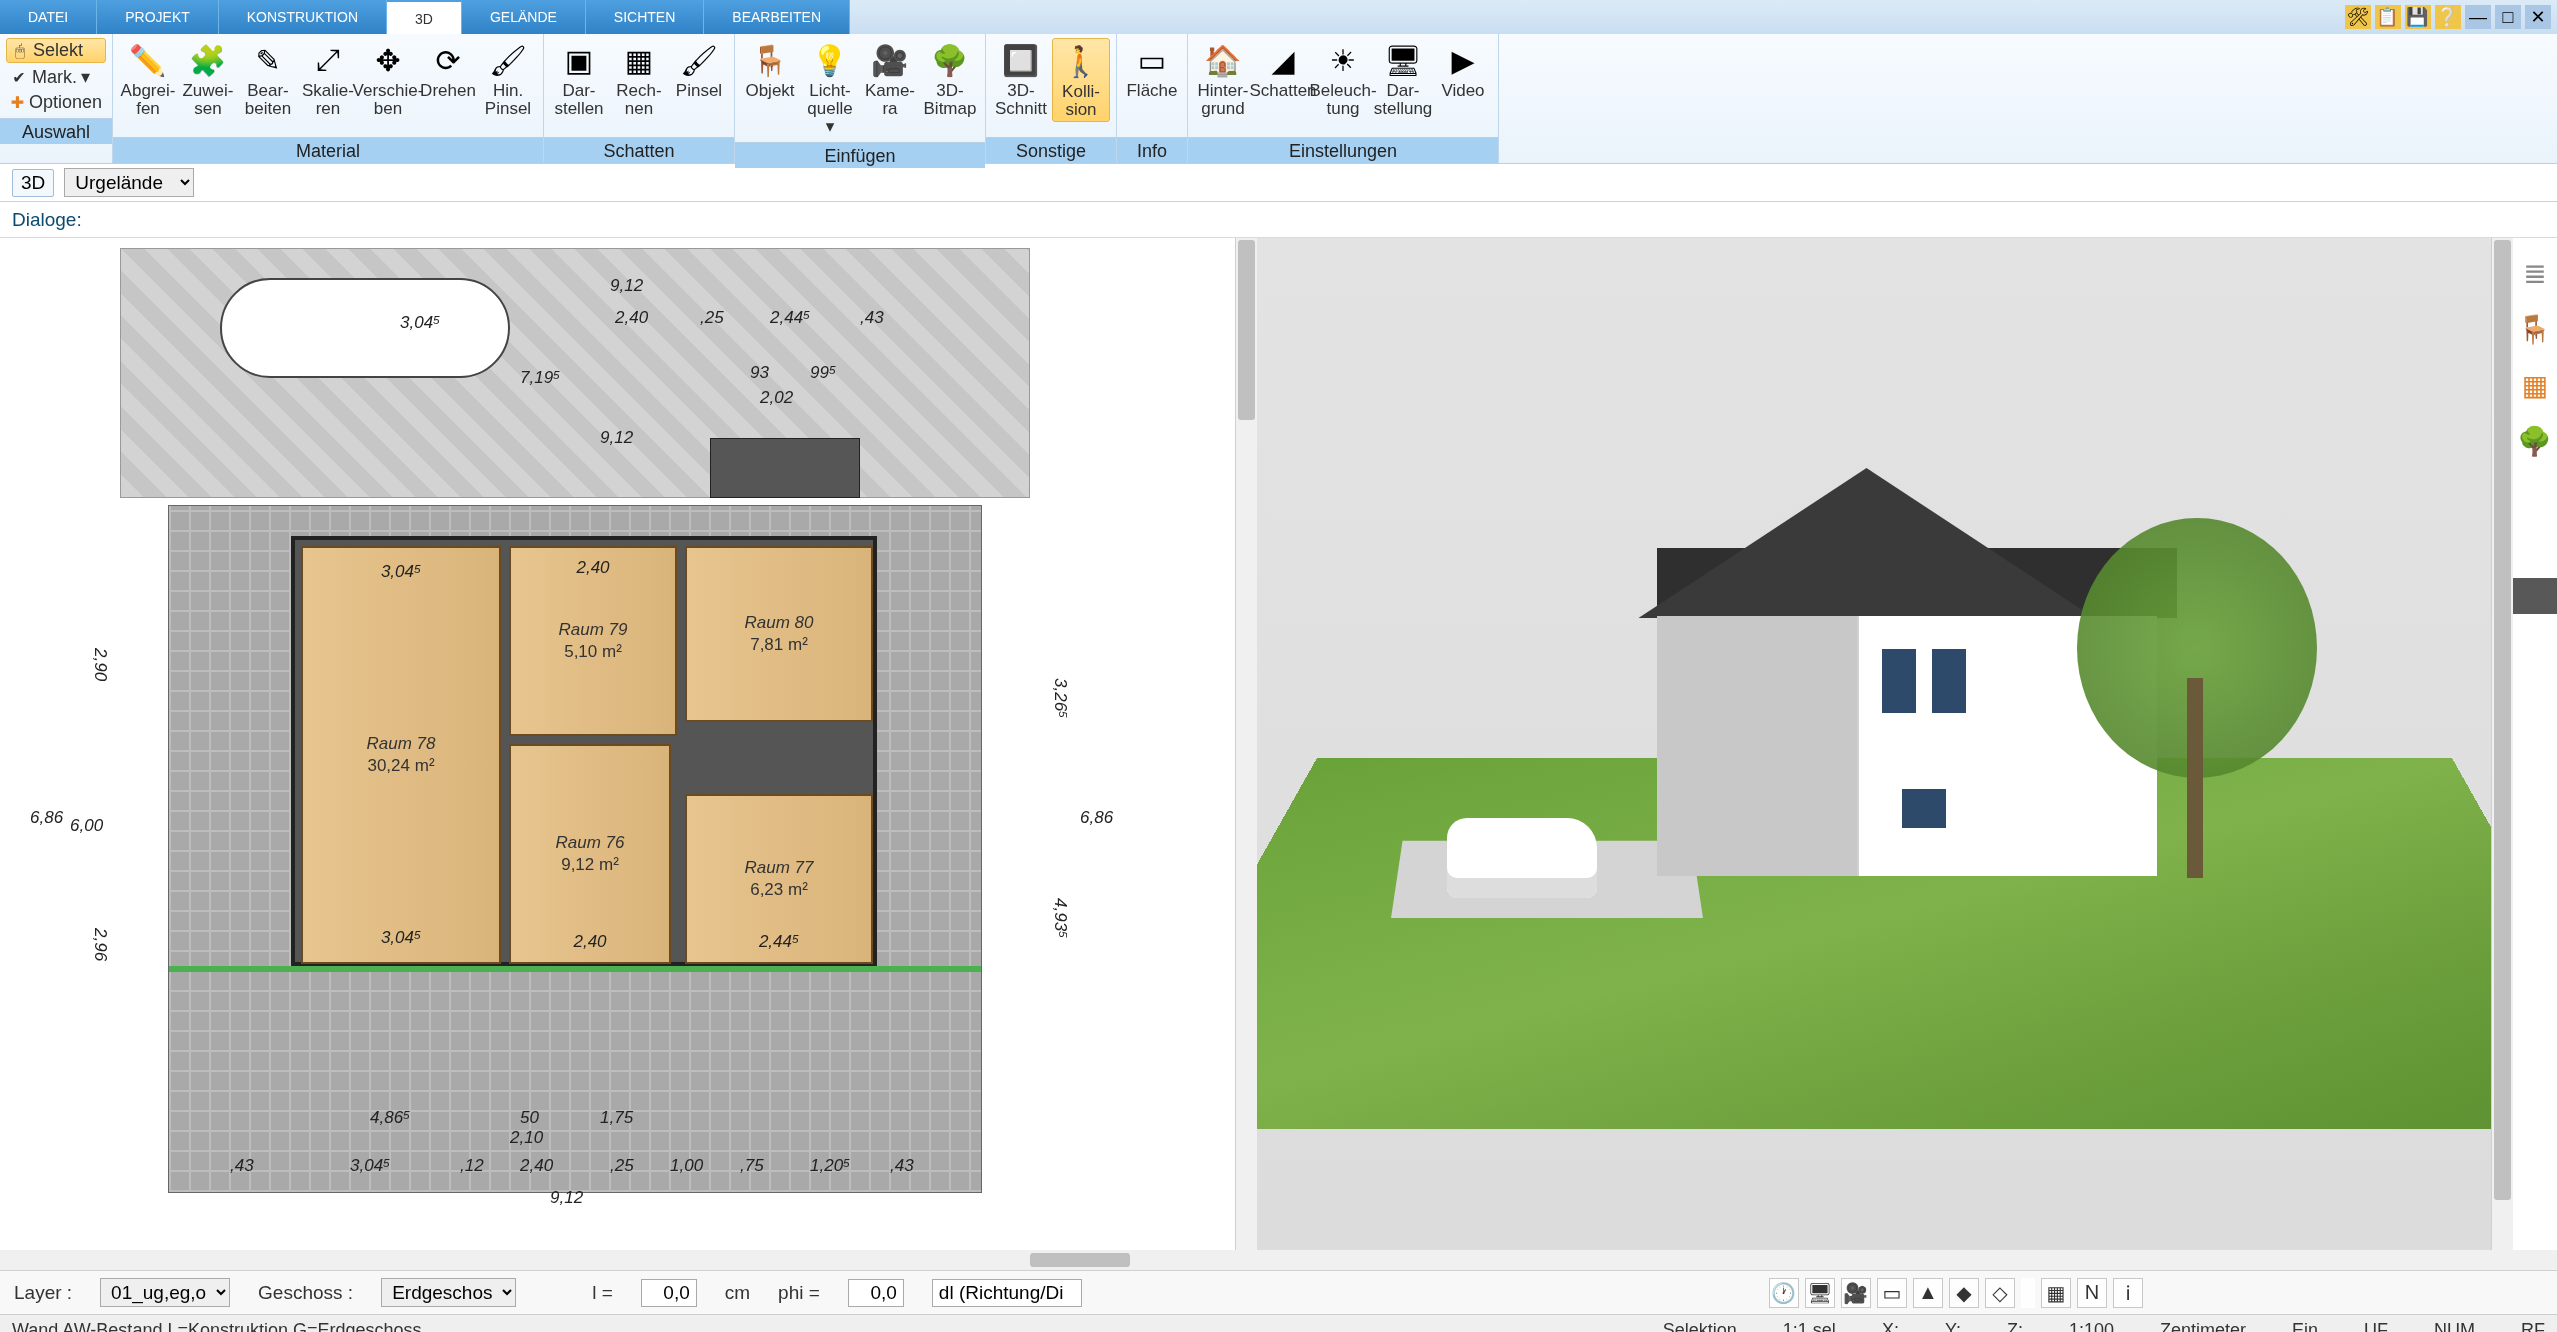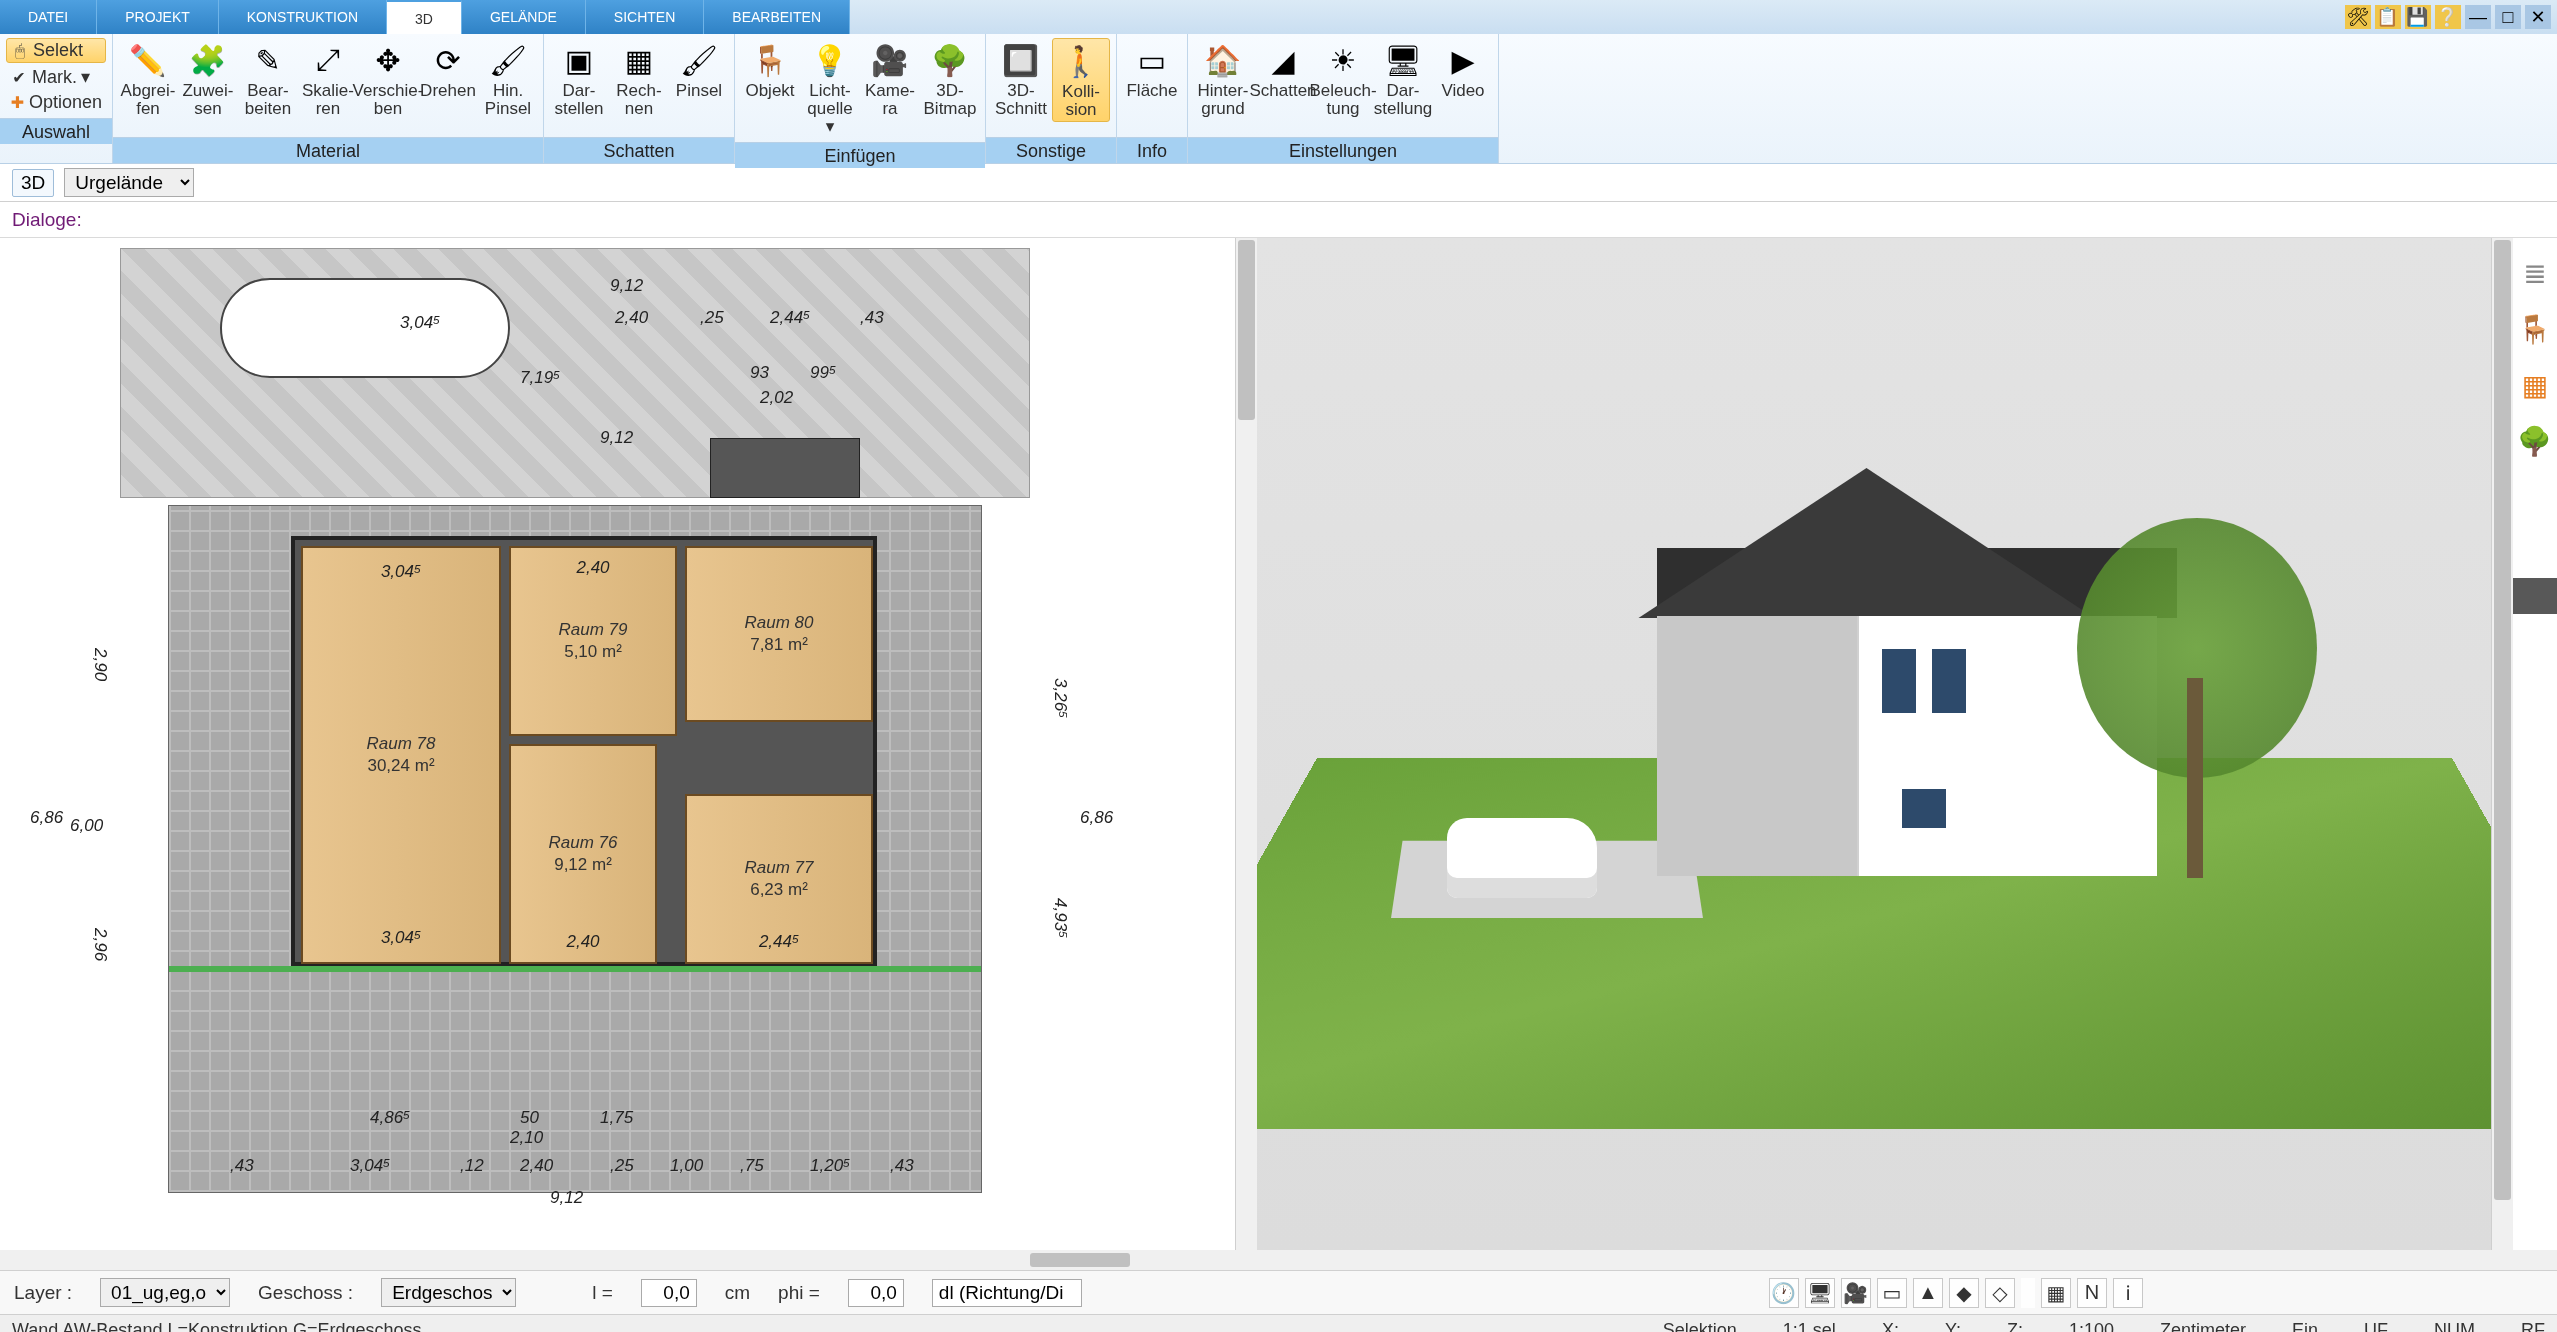--- a/index.html
+++ b/index.html
@@ -26,21 +26,21 @@
 .rb-small { display: flex; align-items: center; gap: 4px; padding: 1px 4px; font-size: 18px; color: #333; cursor: pointer; }
 .rb-small .sic { width: 18px; height: 18px; display: inline-flex; align-items: center; justify-content: center; font-size: 16px; }
 .sel-col { display: flex; flex-direction: column; padding: 4px 6px; gap: 2px; width: 112px; }
 .sel-col .rb-small.highlight { background: linear-gradient(#ffe6a8,#ffd36a); border: 1px solid #e5b647; border-radius: 3px; }
 
 
 .sub-bar { height: 38px; display: flex; align-items: center; padding: 0 12px; font-size: 19px; border-bottom: 1px solid #d0d0d0; gap: 10px; background: #fff; }
 .sub-bar .tag { border: 1px solid #9fbdd9; background: #f3f8fd; padding: 2px 8px; border-radius: 2px; }
 .sub-bar select { font-size: 19px; border: 1px solid #aaa; padding: 2px 6px; min-width: 130px; }
 
-.dlg-bar { height: 36px; border-bottom: 1px solid #dadada; padding: 0 12px; font-size: 19px; line-height: 36px; color: #701a75; }
+.dlg-bar { height: 36px; border-bottom: 1px solid #dadada; padding: 0 12px; font-size: 19px; line-height: 36px; color: #0c4a6e; }
 
 
 .workspace { position: relative; height: 1012px; display: flex; }
 .panel-2d { flex: 1; position: relative; background: #fff; overflow: hidden; }
 .panel-3d { flex: 1; position: relative; background: linear-gradient(#e3e3e3,#dcdcdc); overflow: hidden; }
 .scroll-v { width: 22px; background: #f0f0f0; border-left: 1px solid #cfcfcf; position: relative; }
 .scroll-v .thumb { position: absolute; top: 2px; left: 2px; right: 2px; height: 180px; background: #c0c0c0; border-radius: 3px; }
 .side-tools { width: 44px; background: #fff; display: flex; flex-direction: column; align-items: center; gap: 22px; padding-top: 18px; position: relative; }
 .side-tools .si { width: 34px; height: 34px; display: flex; align-items: center; justify-content: center; font-size: 28px; color: #888; cursor: pointer; }
 .side-tools .pull { position: absolute; top: 340px; right: 0; width: 44px; height: 36px; background: #585858; }
@@ -284,21 +284,21 @@
           </div>
           <div class="room" style="left:214px;top:6px;width:168px;height:190px">
             <div class="dim" style="top:10px">2,40</div>
             <span class="rname">Raum 79</span>
             <span>5,10 m²</span>
           </div>
           <div class="room" style="left:390px;top:6px;width:188px;height:176px">
             <span class="rname">Raum 80</span>
             <span>7,81 m²</span>
           </div>
-          <div class="room" style="left:214px;top:204px;width:148px;height:220px">
+          <div class="room" style="left:214px;top:204px;width:162px;height:220px">
             <span class="rname">Raum 76</span>
             <span>9,12 m²</span>
             <div class="dim" style="bottom:10px;position:absolute">2,40</div>
           </div>
           <div class="room" style="left:390px;top:254px;width:188px;height:170px">
             <span class="rname">Raum 77</span>
             <span>6,23 m²</span>
             <div class="dim" style="bottom:10px;position:absolute">2,44⁵</div>
           </div>
         </div>

